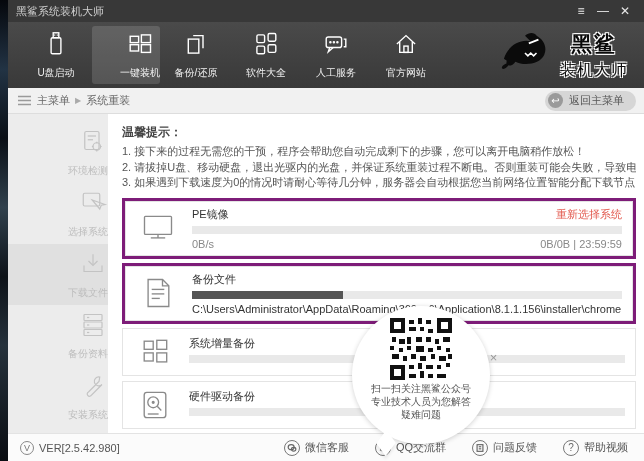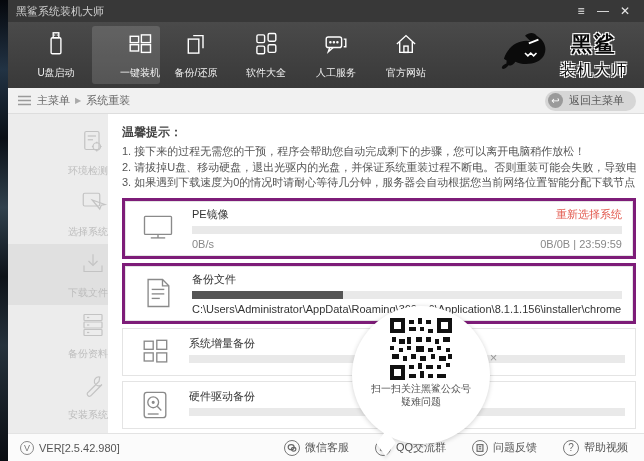--- a/index.html
+++ b/index.html
@@ -425,15 +425,16 @@
           <rect x="17" y="22" width="3" height="2"></rect>
         <rect x="22" y="22" width="2" height="2"></rect>
           <rect x="26" y="21" width="2" height="2"></rect>
           <rect x="9" y="26" width="3" height="2"></rect>
         <rect x="14" y="25" width="2" height="3"></rect>
           <rect x="18" y="26" width="2" height="2"></rect>
           <rect x="22" y="26" width="4" height="2"></rect>
       </g>
     </svg>
     <div class="qr-line">扫一扫关注黑鲨公众号</div>
+    <div class="qr-line">专业技术人员为您解答</div>
     <div class="qr-line">疑难问题</div>
   </div>
 </div>
 
 </body></html>

